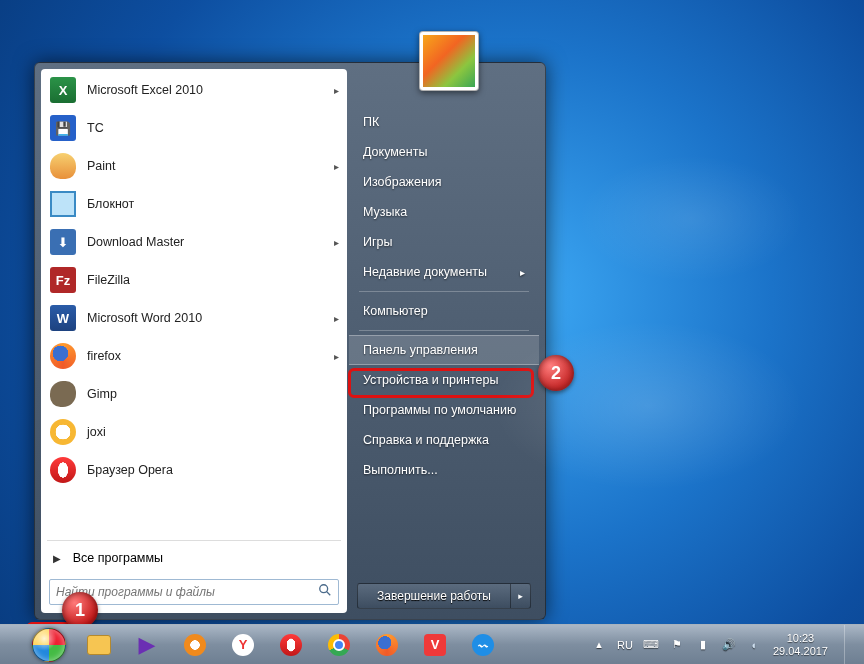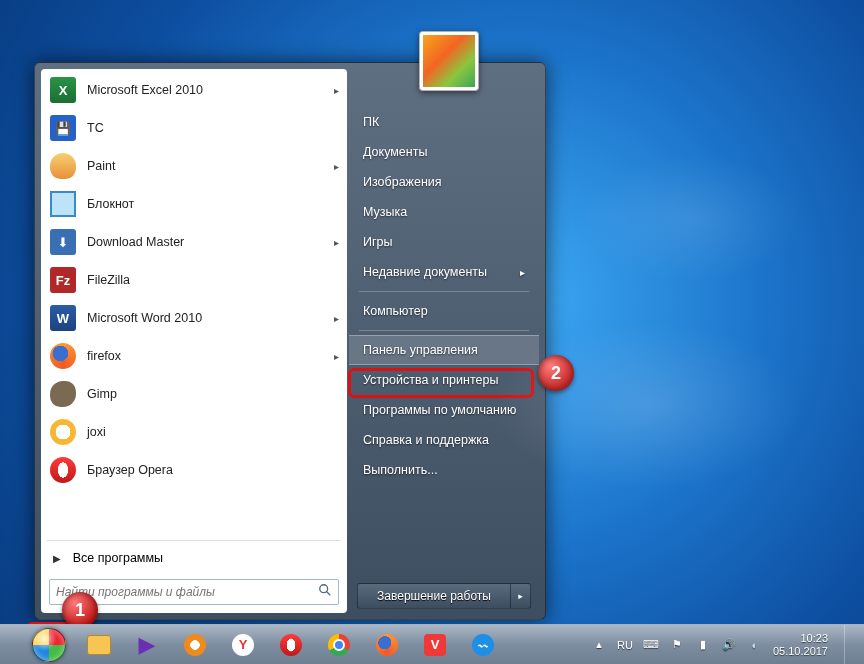--- a/index.html
+++ b/index.html
@@ -94,21 +94,21 @@
     border:1px solid rgba(0,0,0,0.4);
     box-shadow:0 0 4px rgba(0,0,0,0.5), inset 0 0 6px rgba(255,255,255,0.5);
   }
   .tb-apps { display:flex; align-items:center; gap:2px; padding-left:6px; }
   .tb-btn {
     width:46px; height:34px; display:flex; align-items:center; justify-content:center;
     border-radius:3px; border:1px solid transparent;
   }
   .tray { margin-left:auto; display:flex; align-items:center; gap:10px; padding-right:6px; color:#fff; font-size:11px; text-shadow:0 1px 1px rgba(0,0,0,0.6);}
   .tray .tray-icon { width:16px; height:16px; display:flex; align-items:center; justify-content:center; }
-  .clock { text-align:right; line-height:1.15; }
+  .clock { text-align:center; line-height:1.15; }
   .show-desktop { width:10px; height:40px; border-left:1px solid rgba(255,255,255,0.3); margin-left:6px; }
   
   .ic-excel{background:linear-gradient(#2b9348,#1a6e32);color:#fff;font-weight:bold;border-radius:3px;}
   .ic-save{background:#2661c9;color:#fff;border-radius:3px;}
   .ic-paint{background:linear-gradient(#f7d070,#e8903a);border-radius:50% 50% 40% 40%;}
   .ic-note{background:#bde3f9;border:2px solid #3a8ac4;}
   .ic-dm{background:#3a6fb3;color:#fff;border-radius:3px;}
   .ic-fz{background:#b02828;color:#fff;font-weight:bold;border-radius:3px;}
   .ic-word{background:linear-gradient(#2a5ca8,#1d4280);color:#fff;font-weight:bold;border-radius:3px;}
   .ic-ff{background:radial-gradient(circle at 40% 40%,#3a6fd1 35%,transparent 36%),conic-gradient(#ff9a2e,#f05a28,#ff9a2e);border-radius:50%;}
@@ -322,18 +322,18 @@
     <div class="tray">
       <span class="tray-icon">▴</span>
       <span>RU</span>
       <span class="tray-icon">⌨</span>
       <span class="tray-icon">⚑</span>
       <span class="tray-icon">▮</span>
       <span class="tray-icon">🔊</span>
       <span class="tray-icon" style="color:#cde">◐</span>
       <div class="clock">
         <div>10:23</div>
-        <div>05.10.2017</div>
+        <div>29.04.2017</div>
       </div>
       <div class="show-desktop"></div>
     </div>
   </div>
 </div>
 
 </body></html>

